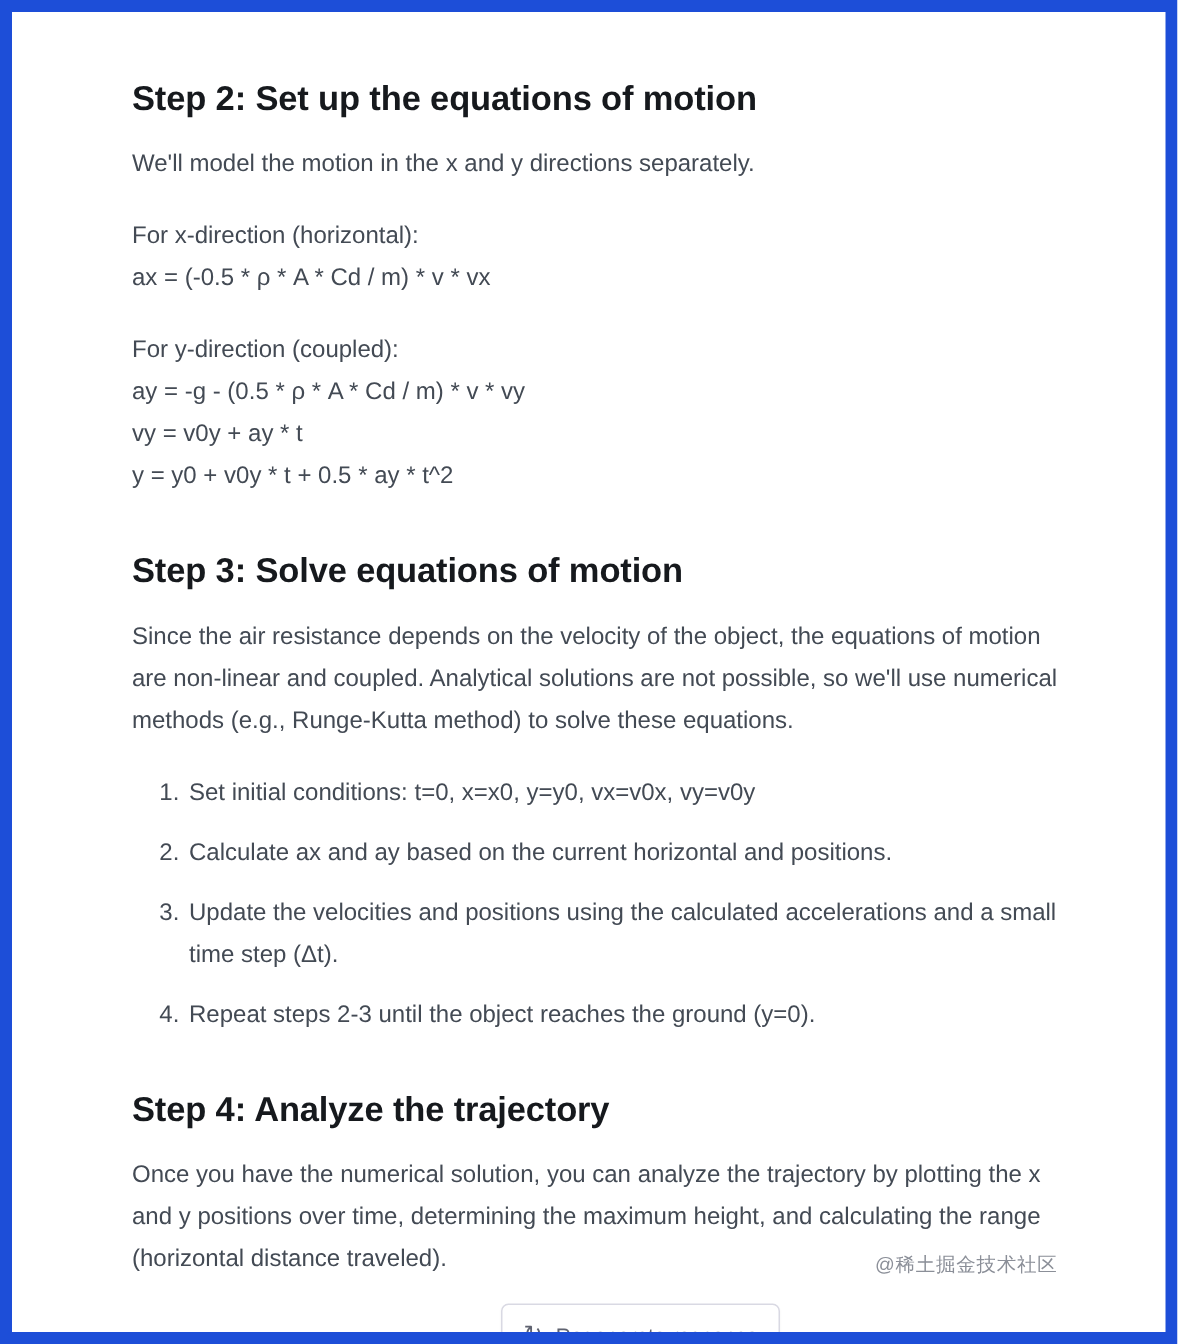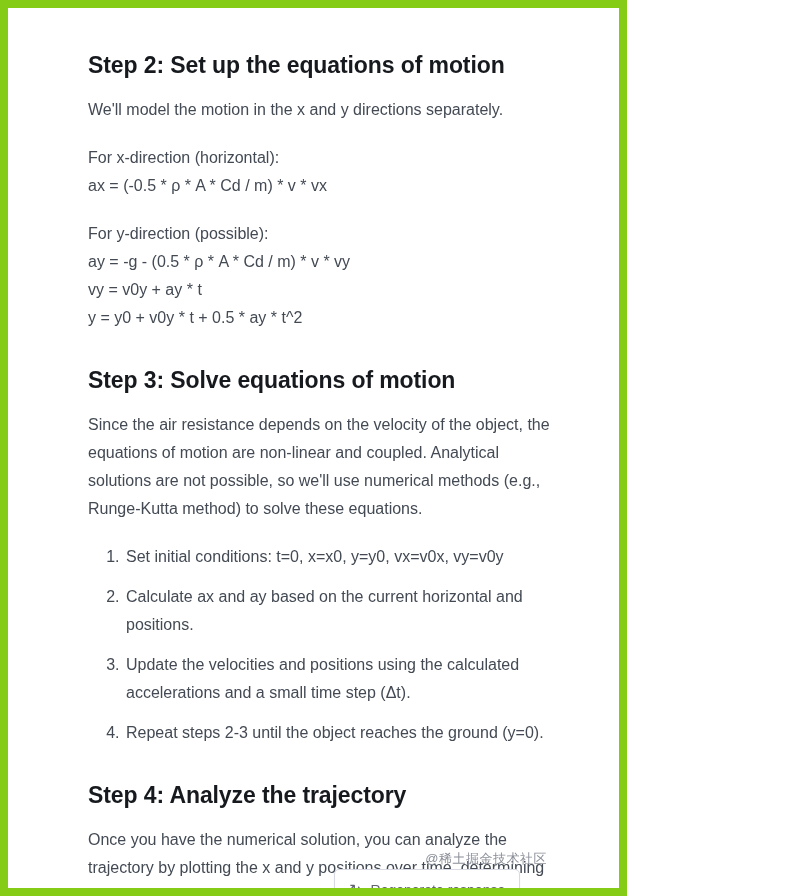--- a/index.html
+++ b/index.html
@@ -3,24 +3,24 @@
 <meta charset="utf-8">
 <style>
   html, body {
     margin: 0;
     padding: 0;
     background: #ffffff;
     font-family: "Liberation Sans", "DejaVu Sans", sans-serif;
   }
   .frame {
     position: relative;
-    width: 627px;
+    width: 785px;
     height: 896px;
     box-sizing: border-box;
-    border: 8px solid #84cc16;
+    border: 8px solid #1d4ed8;
     background: #ffffff;
     overflow: hidden;
   }
   .content {
     padding: 42px 60px 0 80px;
     color: #434a54;
     font-size: 16px;
     line-height: 28px;
   }
   h2 {
@@ -62,42 +62,42 @@
     box-shadow: 0 1px 2px rgba(0,0,0,0.05);
   }
   .regen-icon {
     font-size: 15px;
     line-height: 20px;
     color: #5f6370;
   }
   .watermark {
     position: absolute;
     right: 72px;
-    bottom: 20px;
+    bottom: 36px;
     font-size: 13px;
     color: #8b8f98;
     letter-spacing: 0.5px;
   }
 </style>
 </head>
 <body>
 
 <div class="frame">
   <main class="content">
 
     <h2 class="first">Step 2: Set up the equations of motion</h2>
     <p>We'll model the motion in the x and y directions separately.</p>
 
     <p class="eq-block">
       <span class="eq-line">For x-direction (horizontal):</span>
       <span class="eq-line">ax = (-0.5 * ρ * A * Cd / m) * v * vx</span>
     </p>
 
     <p class="eq-block">
-      <span class="eq-line">For y-direction (possible):</span>
+      <span class="eq-line">For y-direction (coupled):</span>
       <span class="eq-line">ay = -g - (0.5 * ρ * A * Cd / m) * v * vy</span>
       <span class="eq-line">vy = v0y + ay * t</span>
       <span class="eq-line">y = y0 + v0y * t + 0.5 * ay * t^2</span>
     </p>
 
     <h2>Step 3: Solve equations of motion</h2>
     <p>Since the air resistance depends on the velocity of the object, the equations of motion are non-linear and coupled. Analytical solutions are not possible, so we'll use numerical methods (e.g., Runge-Kutta method) to solve these equations.</p>
 
     <ol>
       <li>Set initial conditions: t=0, x=x0, y=y0, vx=v0x, vy=v0y</li>

